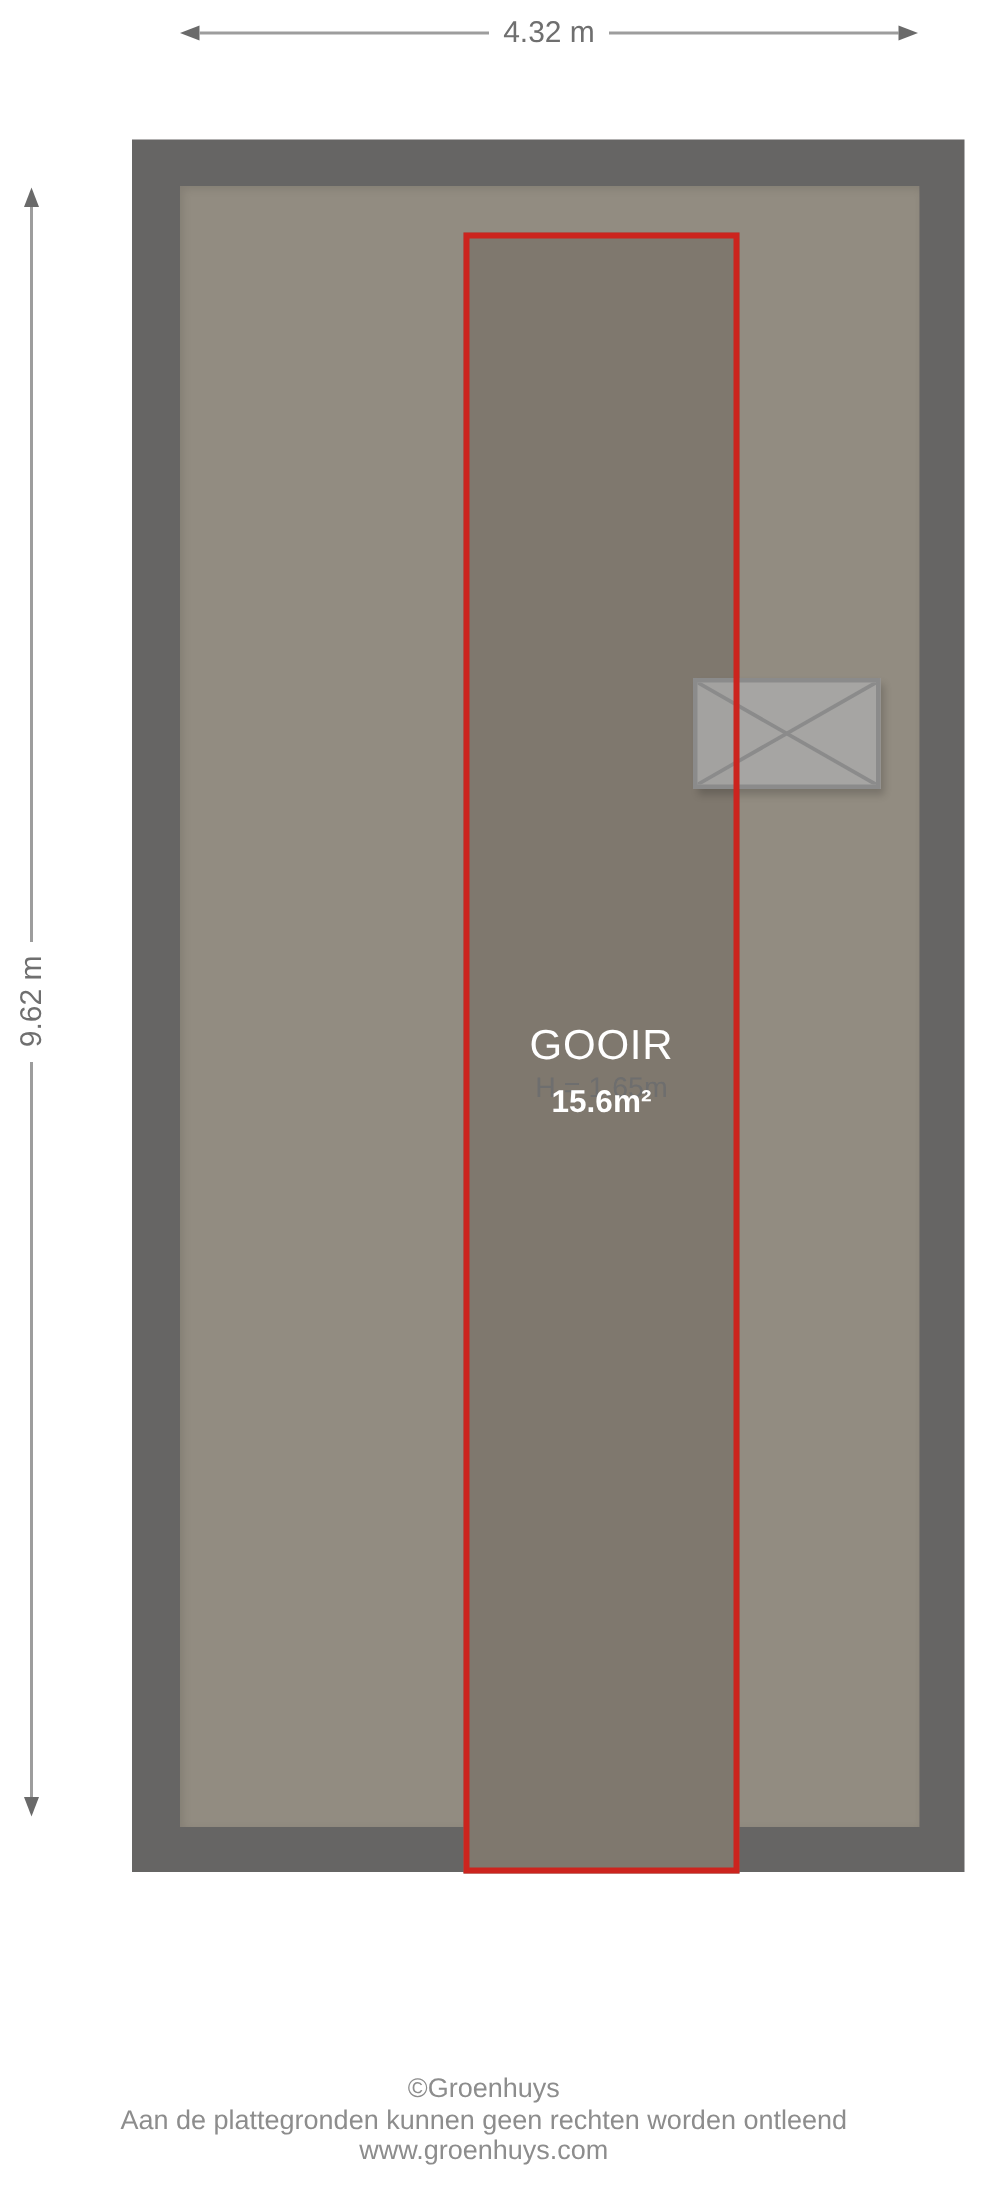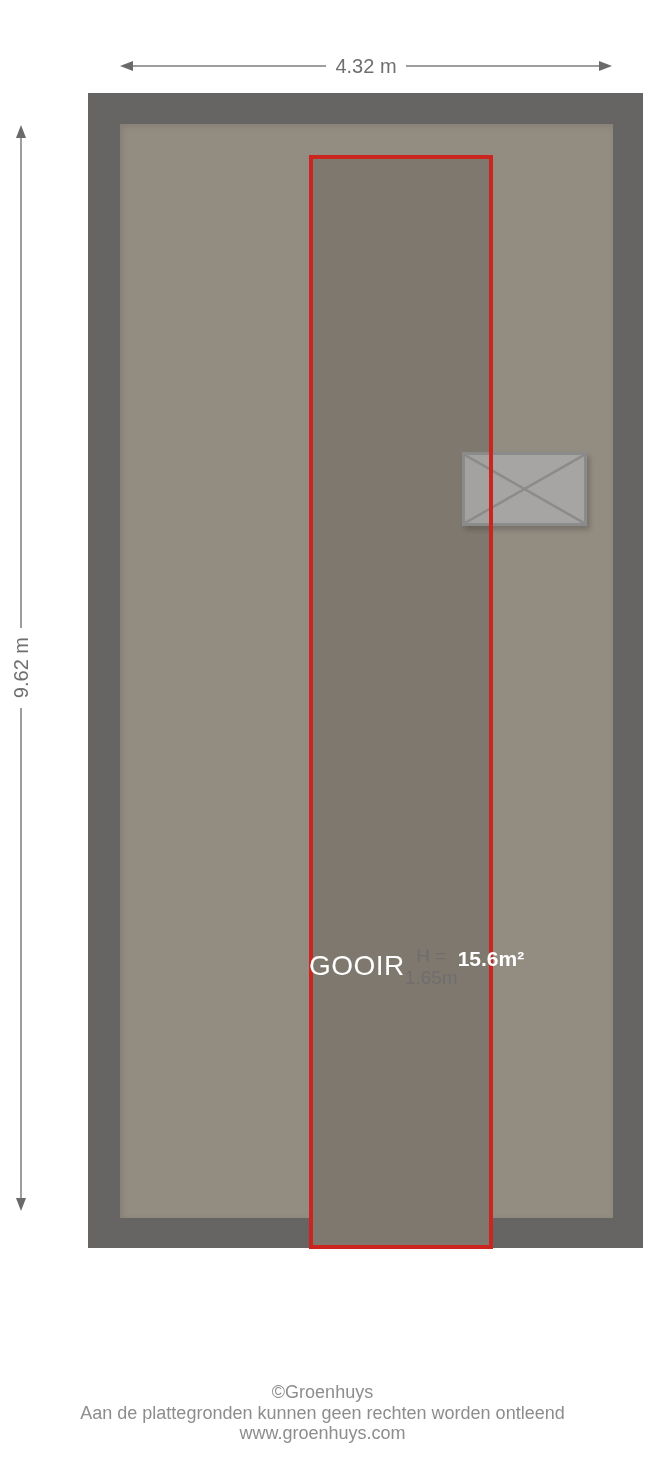--- a/index.html
+++ b/index.html
@@ -18,21 +18,21 @@
   html,body{background:#ffffff;}
   body{
     width:660px;height:1458px;position:relative;overflow:hidden;
     font-family:"Liberation Sans","DejaVu Sans",sans-serif;
   }
   .canvas{position:absolute;inset:0;}
 
   
   .dim-h{
     position:absolute;left:120px;top:10px;width:492px;height:24px;
-    display:flex;align-items:center;margin-top:44px;
+    display:flex;align-items:center;
   }
   .dim-h .seg{height:2px;background:var(--dim-line);flex:1;}
   .arrow-left{width:0;height:0;border-top:5px solid transparent;border-bottom:5px solid transparent;border-right:13px solid var(--dim-arrow);}
   .arrow-right{width:0;height:0;border-top:5px solid transparent;border-bottom:5px solid transparent;border-left:13px solid var(--dim-arrow);}
   .dim-h .dim-label{
     padding:0 9px;color:var(--dim-text);font-size:20px;line-height:24px;white-space:nowrap;
   }
 
   .dim-v{
     position:absolute;left:9px;top:125px;width:24px;height:1086px;
@@ -67,21 +67,21 @@
     box-shadow:3px 4px 5px rgba(0,0,0,0.18);
     z-index:2;
   }
   .window-symbol svg{position:absolute;inset:0;width:100%;height:100%;display:block;}
   .room-outline{
     position:absolute;left:189px;top:31px;width:184px;height:1094px;
     border:4px solid var(--accent);z-index:3;
   }
   .room-labels{
     position:absolute;left:189px;top:31px;width:184px;height:1094px;
-    z-index:4;display:flex;flex-direction:row;align-items:center;
+    z-index:4;display:flex;flex-direction:column;align-items:center;
     padding-top:527px;text-align:center;
   }
   .room-name{color:#ffffff;font-size:28px;line-height:30px;letter-spacing:0.5px;}
   .room-height{color:#6e6e6e;font-size:19px;line-height:22px;margin-top:3px;}
   .room-area{color:#ffffff;font-size:21px;line-height:24px;margin-top:-14px;font-weight:bold;}
 
   
   .footer{
     position:absolute;left:0;top:1382px;width:645px;
     text-align:center;color:var(--muted-text);font-size:18px;line-height:20.5px;

